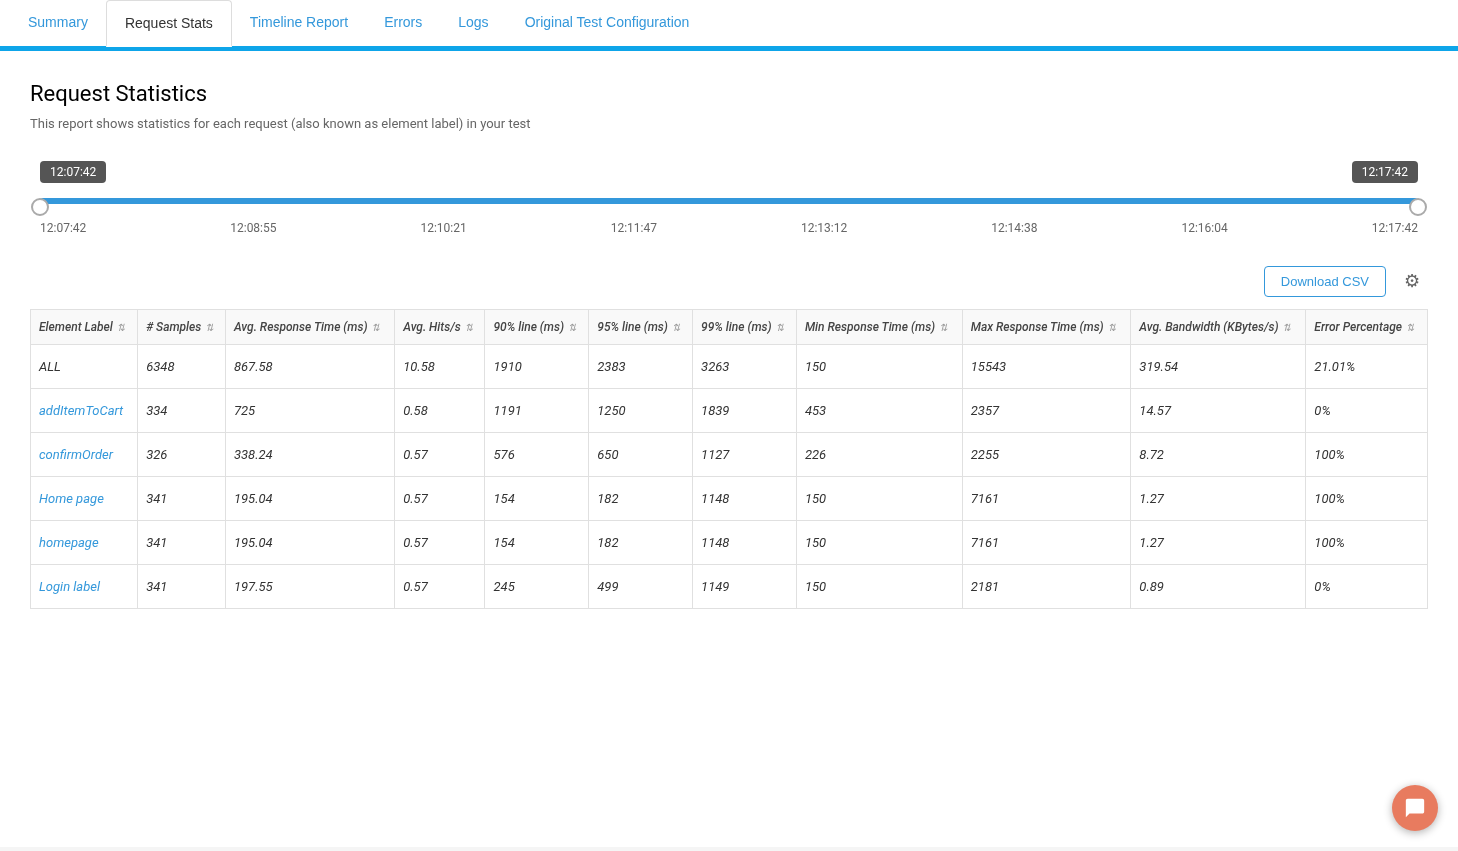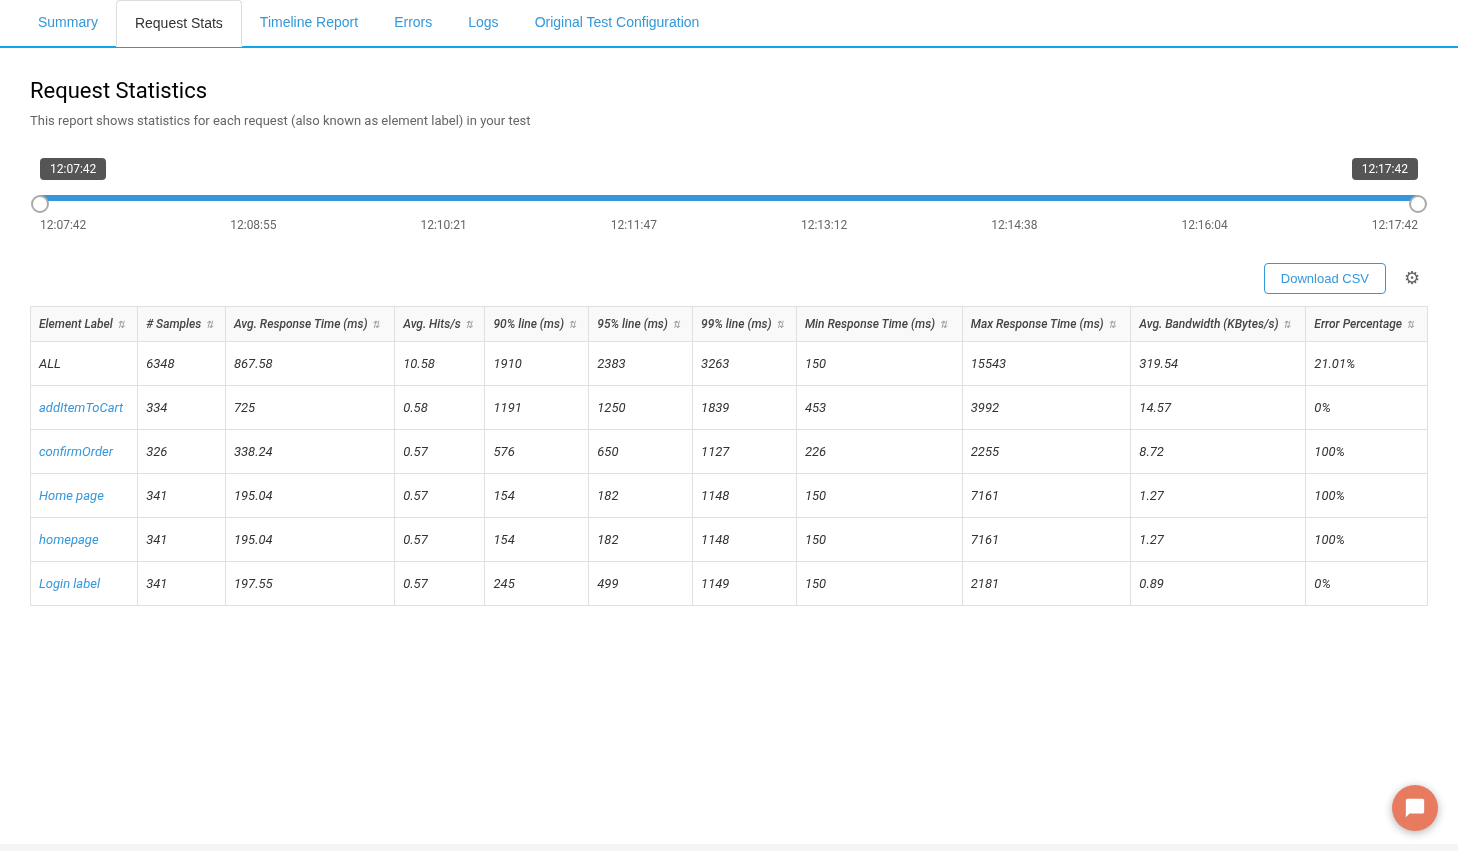--- a/index.html
+++ b/index.html
@@ -1,22 +1,22 @@
 <!DOCTYPE html>
 <html><head>
   <meta charset="utf-8">
   <style>
     * { box-sizing: border-box; margin: 0; padding: 0; }
     body { font-family: -apple-system, BlinkMacSystemFont, 'Segoe UI', Roboto, sans-serif; background: #f5f5f5; color: #333; font-size: 14px; }
 
     .tabs-bar {
       display: flex;
       background: #fff;
-      border-bottom: 2px solid #0ea5e9;
-      padding: 0 20px;
+      border-bottom: 5px solid #0ea5e9;
+      padding: 0 10px;
     }
     .tab {
       padding: 14px 18px;
       cursor: pointer;
       color: #3498db;
       font-size: 14px;
       border: none;
       background: none;
       border-bottom: 2px solid transparent;
       white-space: nowrap;
@@ -264,21 +264,21 @@
         </tr>
         <tr>
           <td class="link-cell">addItemToCart</td>
           <td>334</td>
           <td>725</td>
           <td>0.58</td>
           <td>1191</td>
           <td>1250</td>
           <td>1839</td>
           <td>453</td>
-          <td>3992</td>
+          <td>2357</td>
           <td>14.57</td>
           <td>0%</td>
         </tr>
         <tr>
           <td class="link-cell">confirmOrder</td>
           <td>326</td>
           <td>338.24</td>
           <td>0.57</td>
           <td>576</td>
           <td>650</td>

